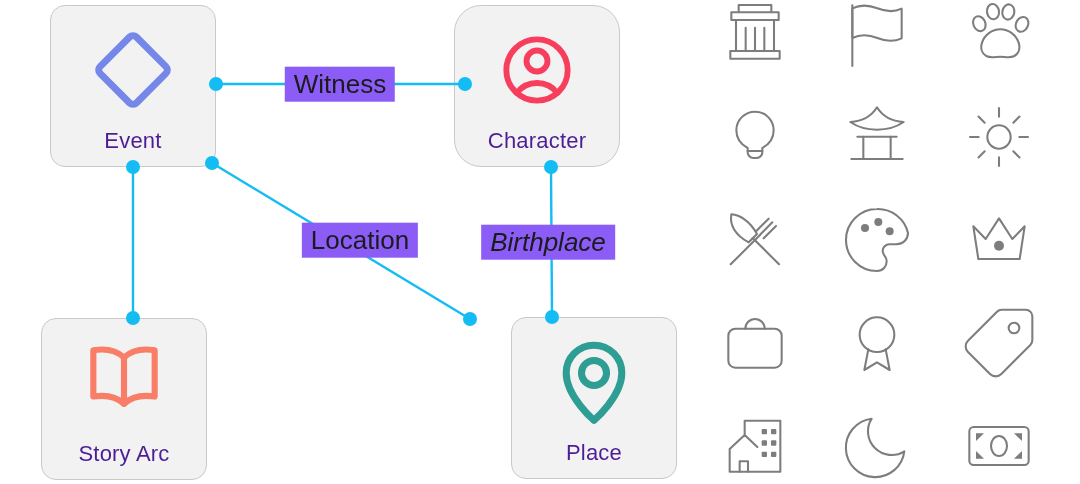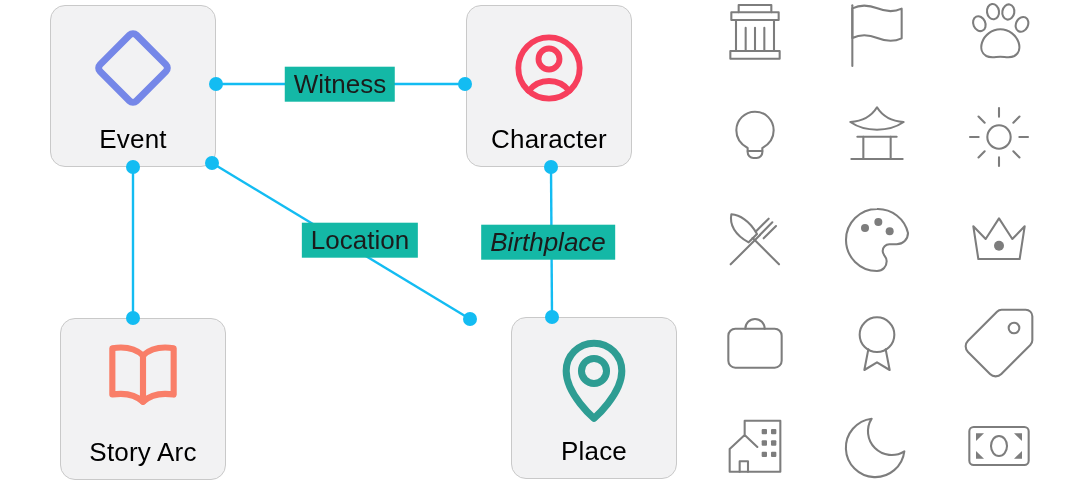--- a/index.html
+++ b/index.html
@@ -7,25 +7,25 @@
     width:1080px;height:484px;background:#ffffff;overflow:hidden;
     font-family:"Liberation Sans", sans-serif;position:relative;
   }
   #canvas{position:absolute;left:0;top:0;width:1080px;height:484px;}
   .node{
     position:absolute;width:166px;height:162px;box-sizing:border-box;
     background:#f2f2f3;border:1.5px solid #c9c9c9;border-radius:15px;
     display:flex;flex-direction:column;align-items:center;z-index:2;
   }
   .node-icon{flex:1;display:flex;align-items:center;justify-content:center;margin-top:4px;}
-  .node-label{font-size:26px;color:#000000;line-height:1;margin-bottom:14px;letter-spacing:.2px;}
+  .node-label{font-size:22px;color:#4c1d95;line-height:1;margin-bottom:14px;letter-spacing:.2px;}
   #edges-svg{position:absolute;left:0;top:0;z-index:3;}
   .edge-label{
     position:absolute;z-index:4;transform:translate(-50%,-50%);
-    background:#14b8a6;padding:3px 9px;font-size:26px;color:#1b1b1b;
+    background:#8b5cf6;padding:3px 9px;font-size:26px;color:#1b1b1b;
     white-space:nowrap;line-height:1.1;
   }
   #icon-grid{
     position:absolute;left:694px;top:-18px;width:366px;height:516px;
     display:grid;grid-template-columns:repeat(3,1fr);grid-template-rows:repeat(5,1fr);
     place-items:center;z-index:1;
   }
   .icon-cell{width:80px;height:80px;display:flex;align-items:center;justify-content:center;color:#7d7d7d;}
   .icon-cell svg{width:80px;height:80px;display:block;}
   #symbol-defs{position:absolute;width:0;height:0;overflow:hidden;}
@@ -272,29 +272,29 @@
       </div>
     </div>
 <div class="node" style="left: 50px; top: 5px;">
       <div class="node-icon" style="color: rgb(117, 135, 232);">
         <svg width="88" height="88" viewBox="0 0 24 24">
           <use href="#sym-diamond-icon"></use>
         </svg>
       </div>
       <div class="node-label">Event</div>
     </div>
-    <div class="node" style="left: 466px; top: 5px;">
+    <div class="node" style="left: 454px; top: 5px; border-radius: 27px;">
       <div class="node-icon" style="color: rgb(247, 62, 92);">
         <svg width="80" height="80" viewBox="0 0 24 24">
           <use href="#sym-user-circle-icon"></use>
         </svg>
       </div>
       <div class="node-label">Character</div>
     </div>
-    <div class="node" style="left: 60px; top: 318px; gap: 12px;">
+    <div class="node" style="left: 41px; top: 318px; gap: 12px;">
       <div class="node-icon" style="color: rgb(249, 126, 104);">
         <svg width="92" height="92" viewBox="0 0 24 24">
           <use href="#sym-open-book-icon"></use>
         </svg>
       </div>
       <div class="node-label">Story Arc</div>
     </div>
     <div class="node" style="left: 467px; top: 317px; margin-left: 44px;">
       <div class="node-icon" style="color: rgb(46, 157, 147);">
         <svg width="94" height="94" viewBox="0 0 24 24">

